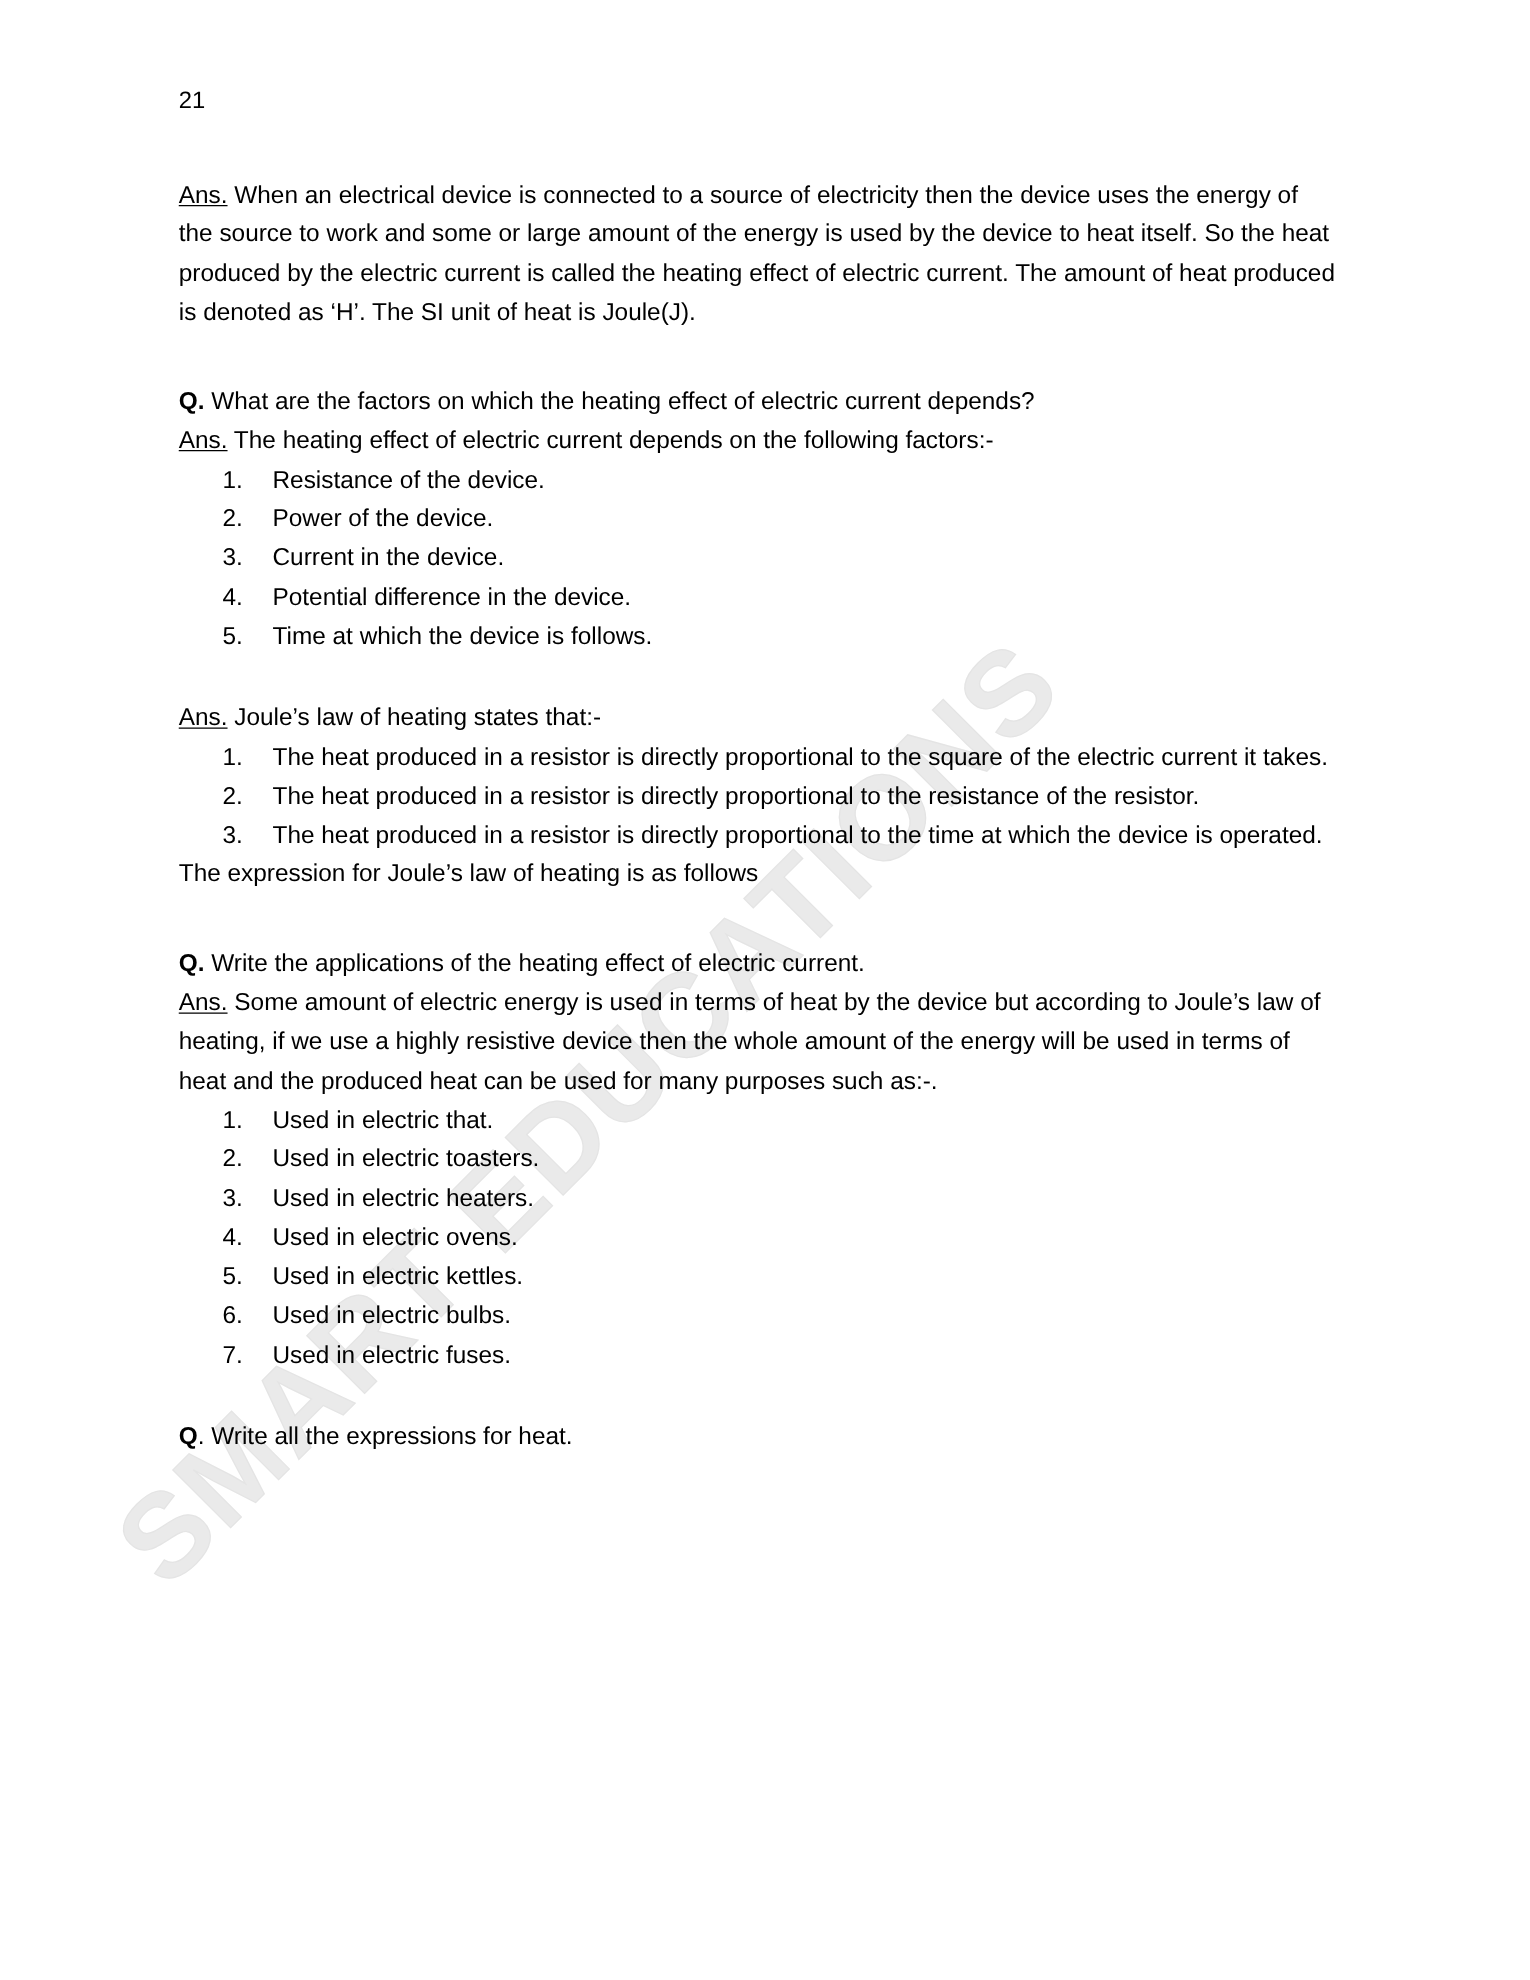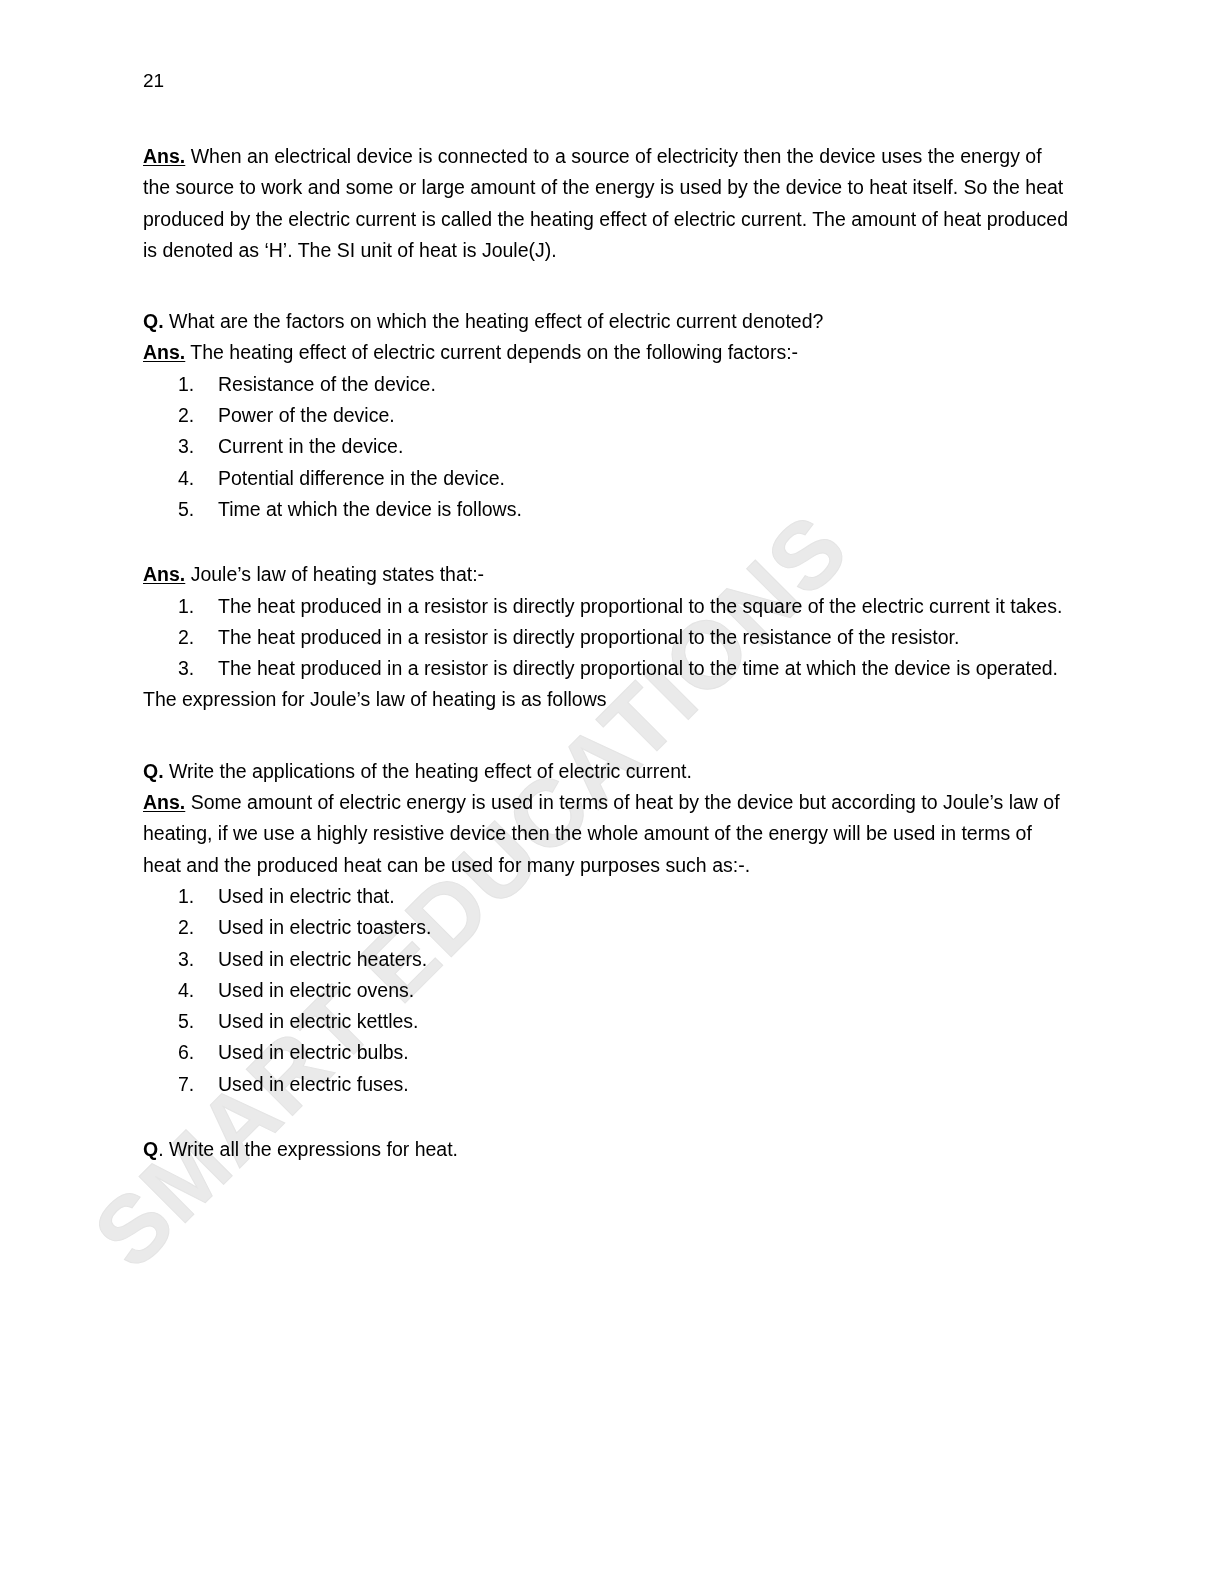--- a/index.html
+++ b/index.html
@@ -67,21 +67,21 @@
 
   .para {
     font-size: 19.5px;
     line-height: 31.3px;
     text-align: left;
     margin: 0;
     color: #000;
   }
 
   .lead-ans {
-    font-weight: 700;
+    font-weight: 400;
     text-decoration: underline;
     text-underline-offset: 2px;
   }
   .lead-q {
     font-weight: 700;
   }
 
   .formula {
     font-family: "Liberation Serif", serif;
     font-style: italic;
@@ -131,21 +131,21 @@
 
   <div class="page-number">21</div>
 
   <div class="content">
 
     <p class="para"><span class="lead-ans">Ans.</span><span> When an electrical device is connected to a source of electricity then the device uses the energy of the source to work and some or large amount of the energy is used by the device to heat itself. So the heat produced by the electric current is called the heating effect of electric current. The amount of heat produced is denoted as ‘H’. The SI unit of heat is Joule(J).</span></p>
 
 
     <div class="gap-lg"></div>
 
-    <p class="para"><span class="lead-q">Q.</span><span> What are the factors on which the heating effect of electric current denoted?</span></p>
+    <p class="para"><span class="lead-q">Q.</span><span> What are the factors on which the heating effect of electric current depends?</span></p>
 
     <p class="para"><span class="lead-ans">Ans.</span><span> The heating effect of electric current depends on the following factors:-</span></p>
 
     <ol class="num-list">
       <li><span class="marker">1.</span><span>Resistance of the device.</span></li>
       <li><span class="marker">2.</span><span>Power of the device.</span></li>
       <li><span class="marker">3.</span><span>Current in the device.</span></li>
       <li><span class="marker">4.</span><span>Potential difference in the device.</span></li>
       <li><span class="marker">5.</span><span>Time at which the device is follows.</span></li>
     </ol>

